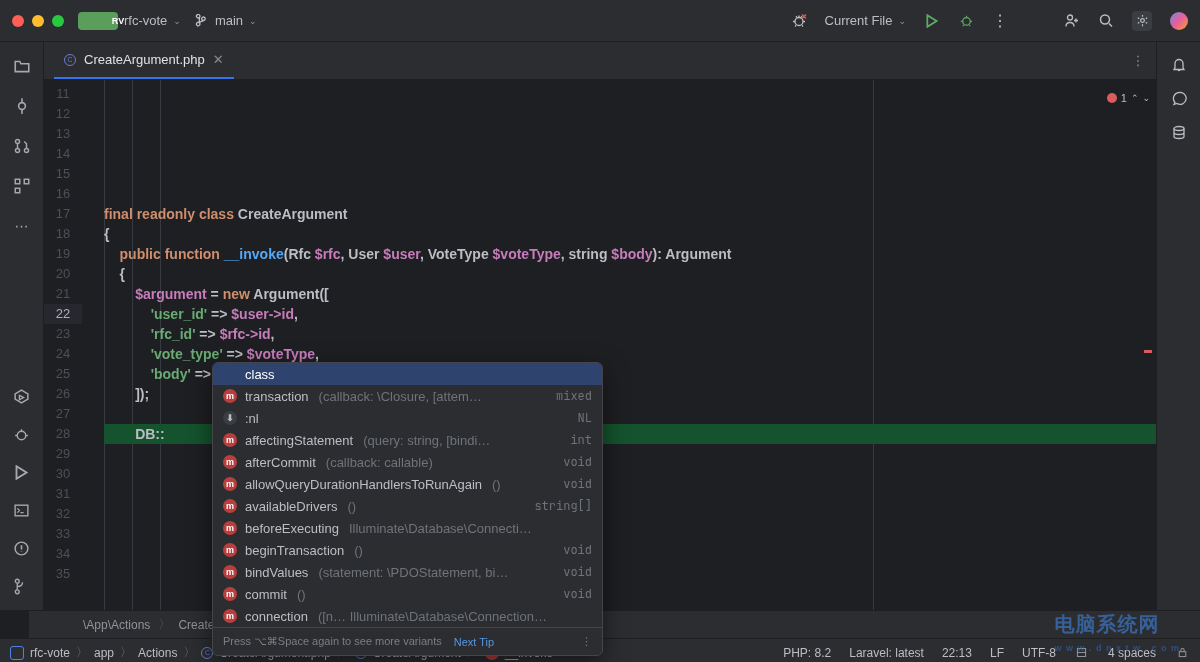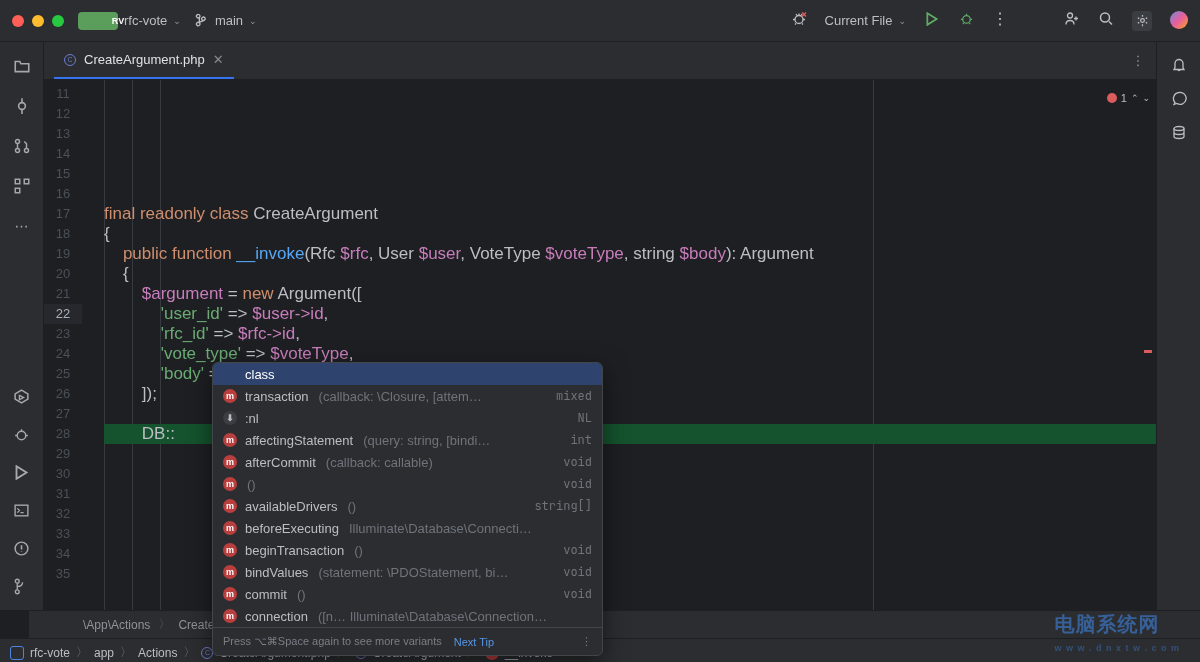--- a/index.html
+++ b/index.html
@@ -1,38 +1,38 @@
 <!DOCTYPE html>
 <html><head>
 <meta charset="utf-8">
 <style>
 * { margin:0; padding:0; box-sizing:border-box; font-family:-apple-system,BlinkMacSystemFont,"Segoe UI",sans-serif; }
 body { width:1200px; height:662px; background:#1e1f22; color:#bcbec4; overflow:hidden; font-size:13px; }
 .titlebar { height:42px; background:#2b2d30; display:flex; align-items:center; padding:0 12px; gap:14px; border-bottom:1px solid #1e1f22; }
 .traffic { display:flex; gap:8px; }
 .dot { width:12px; height:12px; border-radius:50%; }
-.tbar-right { margin-left:auto; display:flex; gap:18px; }
+.tbar-right { margin-left:auto; display:flex; gap:18px; align-items:center; }
 .proj-badge { width:30px; height:18px; background:#5b9e5b; border-radius:4px; display:flex; align-items:center; justify-content:center; font-size:9px; font-weight:600; color:#fff;padding-left:40px; }
 .tbar-g { display:flex; align-items:center; gap:6px; color:#bcbec4; }
 .icon { width:16px; height:16px; display:inline-flex; align-items:center; justify-content:center; }
 .chev { font-size:9px; opacity:.7; }
 .main { display:flex; height:calc(100% - 42px - 24px - 28px); }
 .lbar { width:44px; background:#2b2d30; display:flex; flex-direction:column; align-items:center; padding-top:14px; gap:20px; border-right:1px solid #1e1f22; }
 .lbar .icon { width:20px; height:20px; cursor:pointer; opacity:.85; }
 .lbar-bot { margin-top:auto; display:flex; flex-direction:column; align-items:center; gap:18px; padding-bottom:14px; }
 .rbar { width:44px; background:#2b2d30; display:flex; flex-direction:column; align-items:center; padding-top:14px; gap:18px; border-left:1px solid #1e1f22; }
 .editor { flex:1; display:flex; flex-direction:column; position:relative; }
 .tabs { height:38px; background:#2b2d30; display:flex; align-items:center; padding:0 10px; border-bottom:1px solid #1e1f22; }
 .tab { display:flex; align-items:center; gap:8px; padding:0 10px; height:100%; border-bottom:2px solid #3574f0; color:#dfe1e5; }
 .tab-x { opacity:.5; font-size:13px; }
 .tabs-more { margin-left:auto; opacity:.7; }
 .code-wrap { display:flex; flex:1; overflow:hidden; position:relative; }
 .gutter { width:46px; text-align:center; padding:4px 8px 0 0; color:#4b5059; font-family:"JetBrains Mono",Menlo,monospace; font-size:13px; line-height:20px; user-select:none; }
 .gutter .hl { color:#a9b1ba; background:#26282e; }
-.code { flex:1; font-family:"JetBrains Mono",Menlo,monospace; font-size:17px; line-height:20px; padding:4px 0 0 14px; white-space:pre; position:relative; }
+.code { flex:1; font-family:"JetBrains Mono",Menlo,monospace; font-size:14px; line-height:20px; padding:4px 0 0 14px; white-space:pre; position:relative;font-weight:bold; }
 .code .row { height:20px; position:relative; }
 .code .row.active { background:#14532d; }
 .guide { position:absolute; top:0; bottom:0; width:1px; background:#373a40; }
 .err { position:absolute; right:6px; top:12px; display:flex; align-items:center; gap:4px; font-size:11px; color:#bcbec4;}
 .err-dot{ width:10px; height:10px; border-radius:50%; background:#db5c5c; display:inline-block;}
 .mark { position:absolute; right:4px; width:8px; height:3px; background:#db5c5c; }
 .k1{color:#cf8e6d}.fnn{color:#56a8f5}.cls{color:#bcbec4}.var{color:#c77dbb}.op{color:#bcbec4}.str{color:#6aab73}.pn{color:#bcbec4}.prop{color:#c77dbb}
 .popup { position:absolute; left:168px; top:320px; width:391px; background:#2b2d30; border:1px solid #43454a; border-radius:6px; box-shadow:0 8px 24px rgba(0,0,0,.5); overflow:hidden; z-index:20; font-family:"JetBrains Mono",Menlo,monospace; font-size:13px; }
 .prow { display:flex; align-items:center; height:22px; padding:0 10px; gap:8px; }
 .prow.sel { background:#2e436e; color:#fff; }
@@ -273,20 +273,21 @@
           <span class="pret">int</span>
         </div>
         <div class="prow">
           <span class="pkind pk-m">m</span>
           <span class="pname">afterCommit</span>
           <span class="psig">(callback: callable)</span>
           <span class="pret">void</span>
         </div>
         <div class="prow">
           <span class="pkind pk-m">m</span>
+          <span class="pname">allowQueryDurationHandlersToRunAgain</span>
           <span class="psig">()</span>
           <span class="pret">void</span>
         </div>
         <div class="prow">
           <span class="pkind pk-m">m</span>
           <span class="pname">availableDrivers</span>
           <span class="psig">()</span>
           <span class="pret">string[]</span>
         </div>
         <div class="prow">
@@ -364,18 +365,37 @@
   <span>Actions</span>
     <span class="sep">〉</span>
   <span class="phpicon">C</span>
   <span>CreateArgument.php</span>
     <span class="sep">〉</span>
   <span class="phpicon">C</span>
   <span>CreateArgument</span>
     <span class="sep">〉</span>
   <span class="pkind pk-m">m</span>
   <span>__invoke</span>
+  <div class="right" style="margin-left:auto;display:flex;gap:18px;align-items:center">
+    <span>PHP: 8.2</span>
+    <span>Laravel: latest</span>
+    <span>22:13</span>
+    <span>LF</span>
+    <span>UTF-8</span>
+    <span class="icon">
+        <svg width="13" height="13" viewBox="0 0 16 16">
+          <path fill="none" stroke="#8f9399" stroke-width="1.3" d="M3 3h10v10H3zm0 5h10"></path>
+        </svg>
+      </span>
+    <span>4 spaces</span>
+    <span class="icon">
+        <svg width="13" height="13" viewBox="0 0 16 16">
+          <rect x="4" y="7" width="8" height="6" fill="none" stroke="#8f9399" stroke-width="1.3"></rect>
+          <path fill="none" stroke="#8f9399" stroke-width="1.3" d="M6 7V5a2 2 0 014 0v2"></path>
+        </svg>
+      </span>
+  </div>
 </div>
 
 <div class="watermark">
   <span class="cn">电脑系统网</span><br>
   <span style="font-size:9px;opacity:.7">w w w . d n x t w . c o m</span>
 </div>
 
 </body></html>

